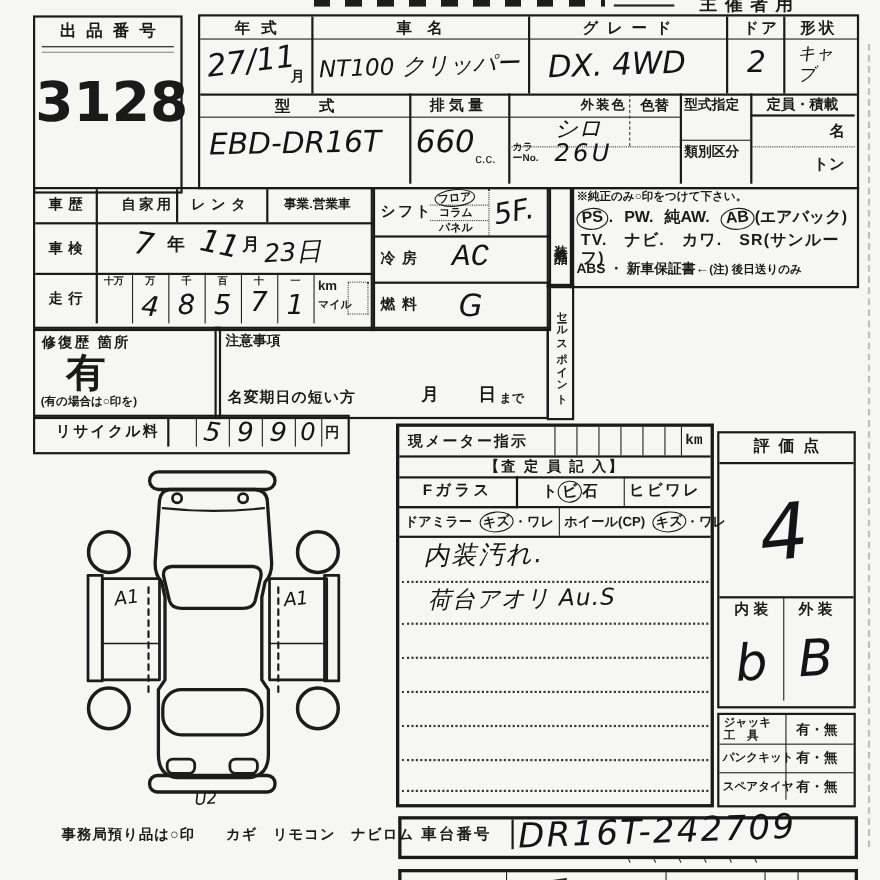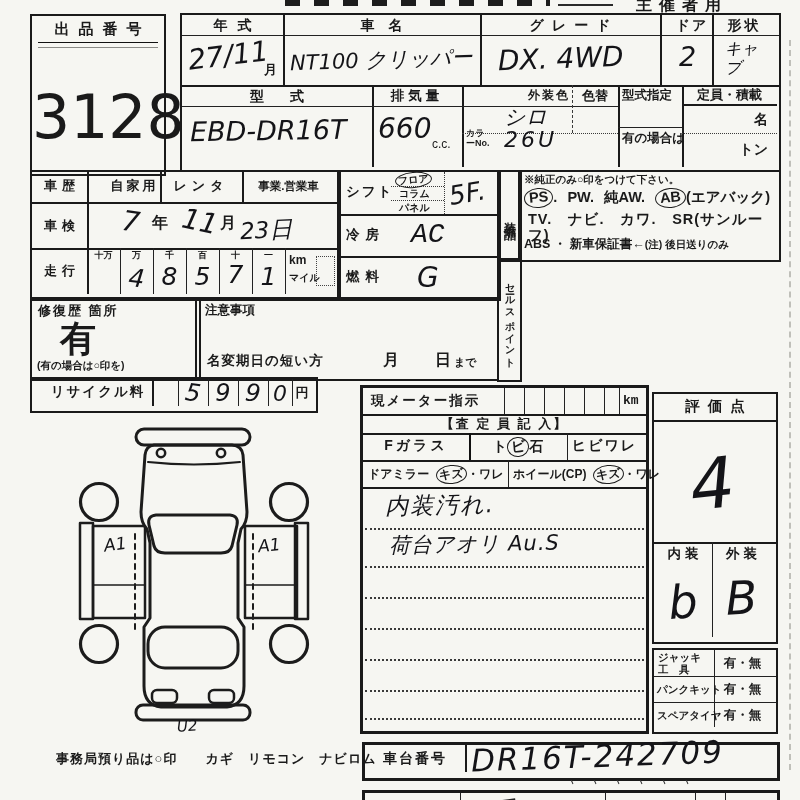--- a/index.html
+++ b/index.html
@@ -41,21 +41,21 @@
 
 <div id="sheet">
 
   <div class="abs" style="left:285px;top:0;width:265px;height:6px;background:repeating-linear-gradient(90deg,#1d1d1d 0 15px,transparent 15px 29px);"></div>
   <div class="abs" style="left:558px;top:4px;width:55px;height:2px;background:#2a2a2a;"></div>
   <div class="lb" style="left:636px;top:-4px;font-size:16px;letter-spacing:7px;">主催者用</div>
 
   <div class="bx" style="left:30px;top:14px;width:132px;height:158px;">
     <div class="lb ct" style="left:0;right:0;top:5px;font-size:15px;letter-spacing:9px;text-indent:9px;">出品番号</div>
     <div class="abs" style="left:6px;right:6px;top:26px;height:4px;border-top:1.5px solid #111;border-bottom:1.5px solid #8a8a86;"></div>
-    <div class="abs ct" style="left:0;right:0;top:66px;font-size:60px;font-family:'DejaVu Sans',sans-serif;">3128</div>
+    <div class="abs ct" style="left:0;right:0;top:48px;font-size:50px;font-family:'DejaVu Sans',sans-serif;font-weight:bold;">3128</div>
   </div>
 
   <div class="bx" style="left:180px;top:13px;width:597px;height:155px;">
 
     <div class="hl" style="left:0;right:0;top:70px;"></div>
 
     <div class="hl1" style="left:0;right:0;top:20px;"></div>
 
     <div class="vl" style="left:101px;top:0;height:70px;"></div>
     <div class="vl" style="left:298px;top:0;height:70px;"></div>
@@ -80,21 +80,21 @@
     <div class="vl" style="left:436px;top:70px;height:82px;"></div>
     <div class="vl" style="left:500px;top:70px;height:82px;"></div>
 
     <div class="lb ct" style="left:0;width:190px;top:74px;font-size:14px;letter-spacing:26px;text-indent:26px;">型式</div>
     <div class="lb ct" style="left:190px;width:90px;top:74px;font-size:13.5px;letter-spacing:4px;">排気量</div>
     <div class="lb ct" style="left:264px;width:110px;top:74px;font-size:12px;letter-spacing:2px;padding-left:48px;">外装色</div>
     <div class="lb ct" style="left:390px;width:46px;top:74px;font-size:13px;">色替</div>
     <div class="hl1" style="left:0;width:436px;top:91px;"></div>
     <div class="lb" style="left:440px;top:74px;font-size:12.5px;">型式指定</div>
     <div class="hl1" style="left:436px;width:64px;top:112px;"></div>
-    <div class="lb" style="left:440px;top:117px;font-size:12.5px;">有の場合は</div>
+    <div class="lb" style="left:440px;top:117px;font-size:12.5px;">類別区分</div>
     <div class="lb ct" style="left:500px;width:95px;top:73px;font-size:13px;">定員・積載</div>
     <div class="hl" style="left:500px;width:95px;top:89px;"></div>
     <div class="lb rt" style="left:500px;width:86px;top:97px;font-size:14px;">名</div>
     <div class="dot" style="left:500px;width:95px;top:118px;border-top-width:1.5px;"></div>
     <div class="lb rt" style="left:500px;width:86px;top:127px;font-size:14px;">トン</div>
 
     <div class="dashv" style="left:390px;top:70px;height:48px;"></div>
     <div class="dot" style="left:280px;width:156px;top:118px;border-top-width:1.5px;"></div>
 
     <div class="hw" style="left:8px;top:102px;font-size:27px;transform:rotate(-1deg);">EBD-DR16T</div>

